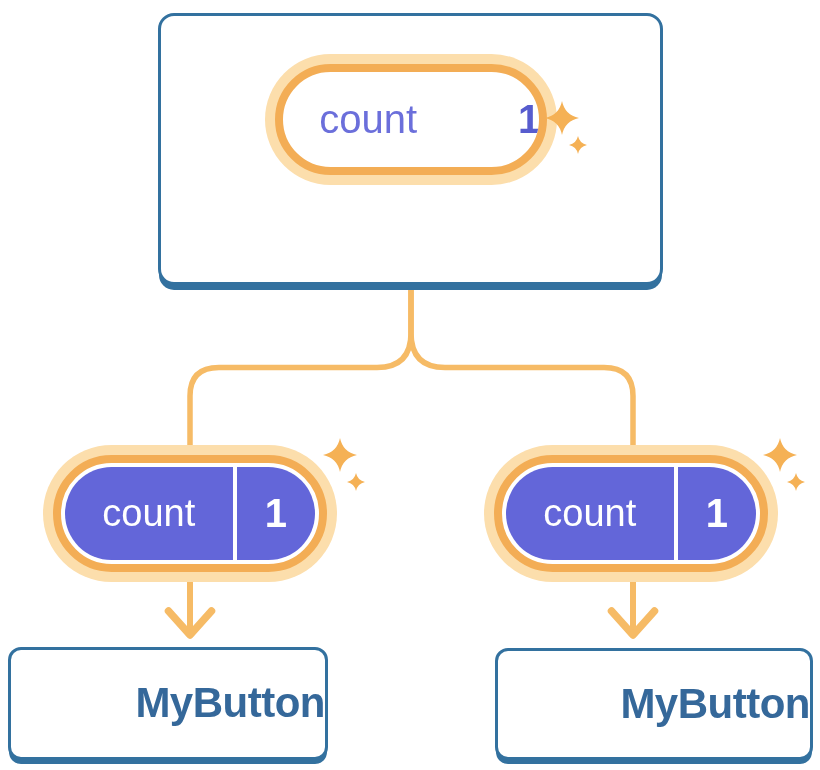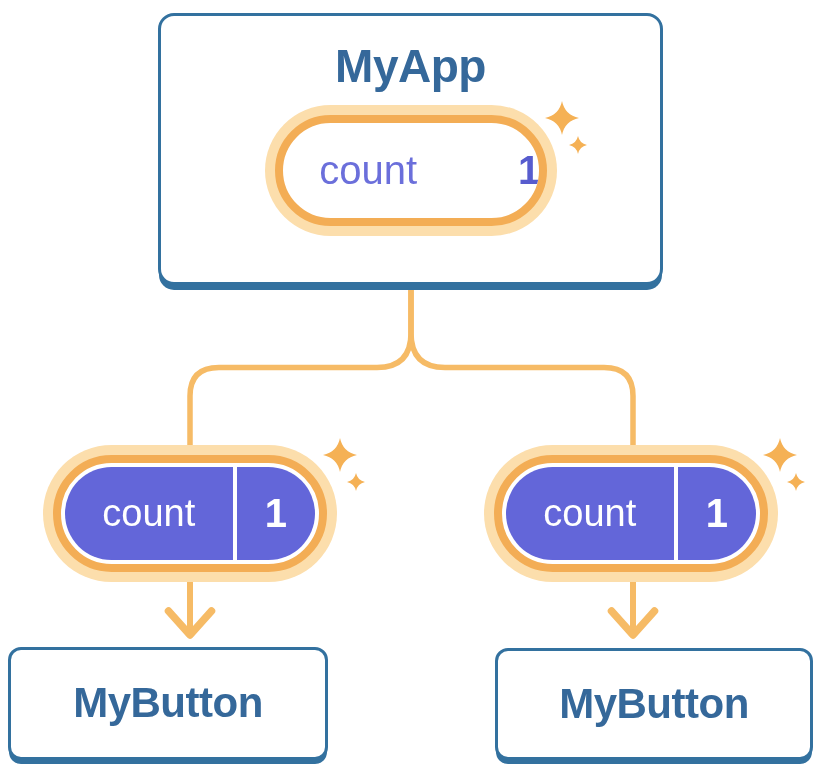--- a/index.html
+++ b/index.html
@@ -60,20 +60,21 @@
     color: #35689A;
     font-size: 46px;
     font-weight: 600;
     letter-spacing: -0.5px;
     line-height: 1.1;
   }
   .card-leaf {
     border-radius: 13px;
     justify-content: center;
     box-shadow: 0 5px 0 -1px #33719F;
+    align-items: flex-end;
   }
   .card-leaf .card-title { font-size: 42px; }
   .card-leaf-left  { left: 8px;   top: 647px; width: 320px; height: 113px; }
   .card-leaf-right { left: 495px; top: 648px; width: 318px; height: 112px; }
 
   
   .pill-outer {
     background: #FCDEAC;
     border-radius: 999px;
     padding: 10px;
@@ -152,21 +153,20 @@
   <svg class="connector-layer" viewBox="0 0 820 770" aria-hidden="true">
     <path class="connector-path" d="M 411 280 L 411 333 Q 411 367.5 377 367.5 L 219 367.5 Q 190 367.5 190 396 L 190 455"></path>
     <path class="connector-path" d="M 411 280 L 411 333 Q 411 367.5 445 367.5 L 604 367.5 Q 633 367.5 633 396 L 633 455"></path>
     <path class="arrow-shaft" d="M 190 578 L 190 631"></path>
     <path class="arrow-head" d="M 168.5 611 L 190 635 L 211.5 611"></path>
     <path class="arrow-shaft" d="M 633 578 L 633 631"></path>
     <path class="arrow-head" d="M 611.5 611 L 633 635 L 654.5 611"></path>
   </svg>
 
   <div class="card card-root">
-    <div class="card-title">MyApp</div>
     <div class="pill-outer pill-state">
       <div class="pill-ring">
         <div class="pill-label">count</div>
         <div class="pill-divider"></div>
         <div class="pill-value">1</div>
       </div>
     </div>
   </div>
 
   <svg class="sparkle sparkle-root" width="52" height="62" viewBox="-22 -22 52 62" aria-hidden="true">

